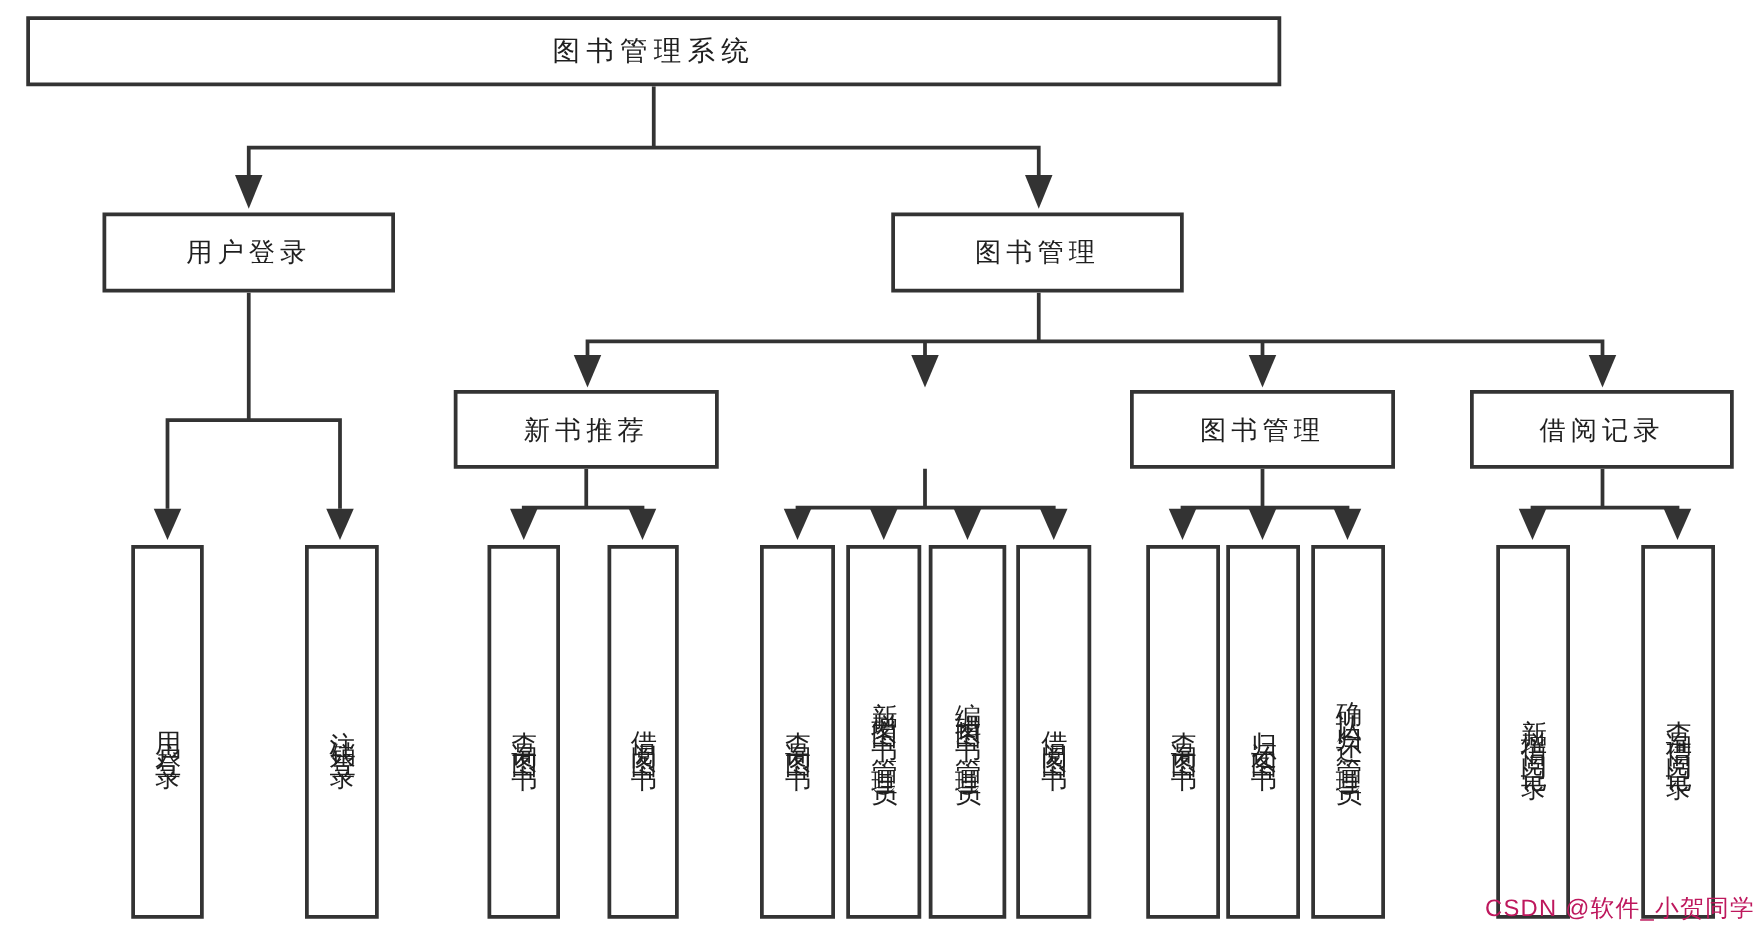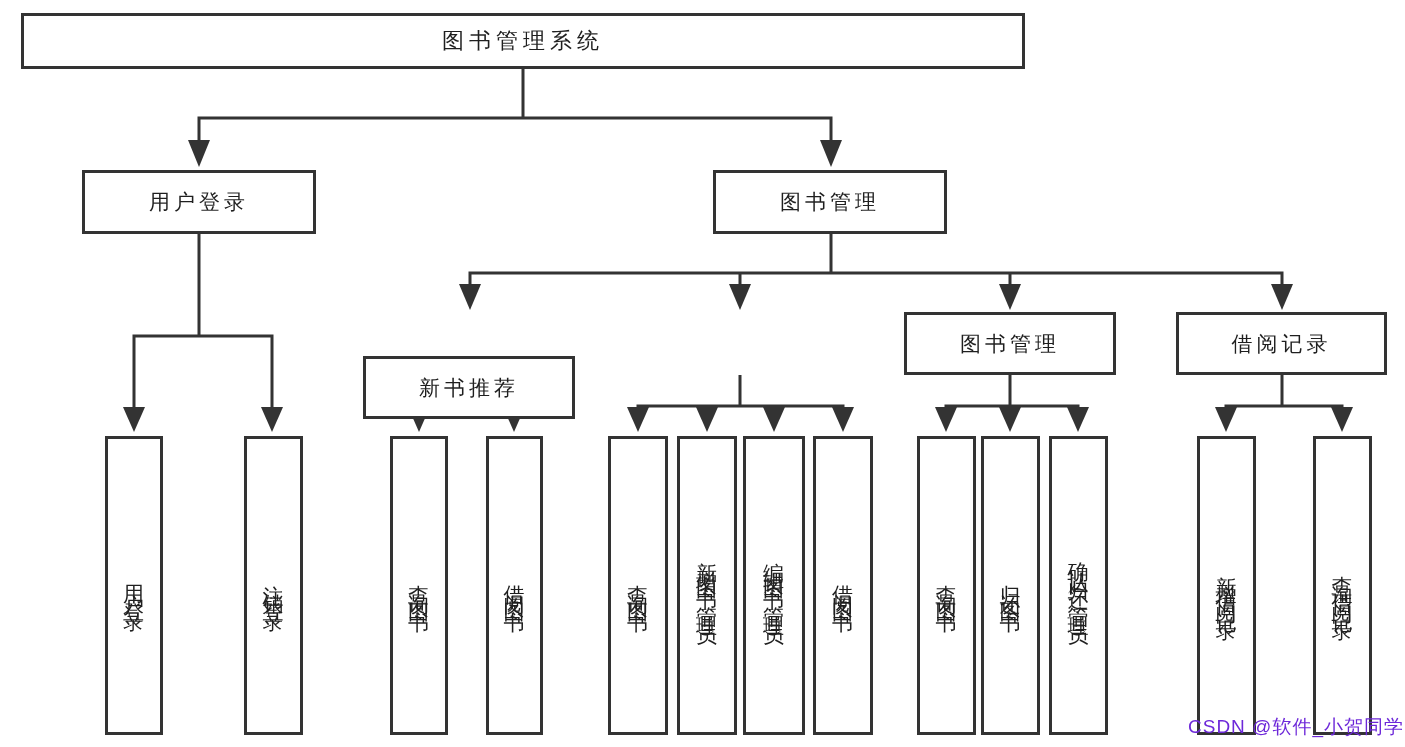--- a/index.html
+++ b/index.html
@@ -59,21 +59,21 @@
     letter-spacing: 9px;
     color: #1f1f1f;
     line-height: 1;
   }
   .watermark {
     position: absolute;
     left: 1188px;
     top: 714px;
     font-size: 19px;
     letter-spacing: 1px;
-    color: #6d28d9;
+    color: #be185d;
     z-index: 5;
     white-space: nowrap;
   }
 </style>
 </head>
 <body>
 
 <div class="stage">
 
   <svg class="connectors" viewBox="0 0 1405 747" xmlns="http://www.w3.org/2000/svg">
@@ -120,21 +120,21 @@
     <span class="lbl">图书管理系统</span>
   </div>
 
   <div class="node" style="left:82px; top:170px; width:234px; height:64px;">
     <span class="lbl">用户登录</span>
   </div>
   <div class="node" style="left:713px; top:170px; width:234px; height:64px;">
     <span class="lbl">图书管理</span>
   </div>
 
-  <div class="node" style="left:363px; top:312px; width:212px; height:63px;margin-top:44px;">
+  <div class="node" style="left:363px; top:312px; width:212px; height:63px;">
     <span class="lbl">新书推荐</span>
   </div>
   <div class="node" style="left:904px; top:312px; width:212px; height:63px;">
     <span class="lbl">图书管理</span>
   </div>
   <div class="node" style="left:1176px; top:312px; width:211px; height:63px;">
     <span class="lbl">借阅记录</span>
   </div>
 
   <div class="leaf" style="left:105px; width:58px;">

